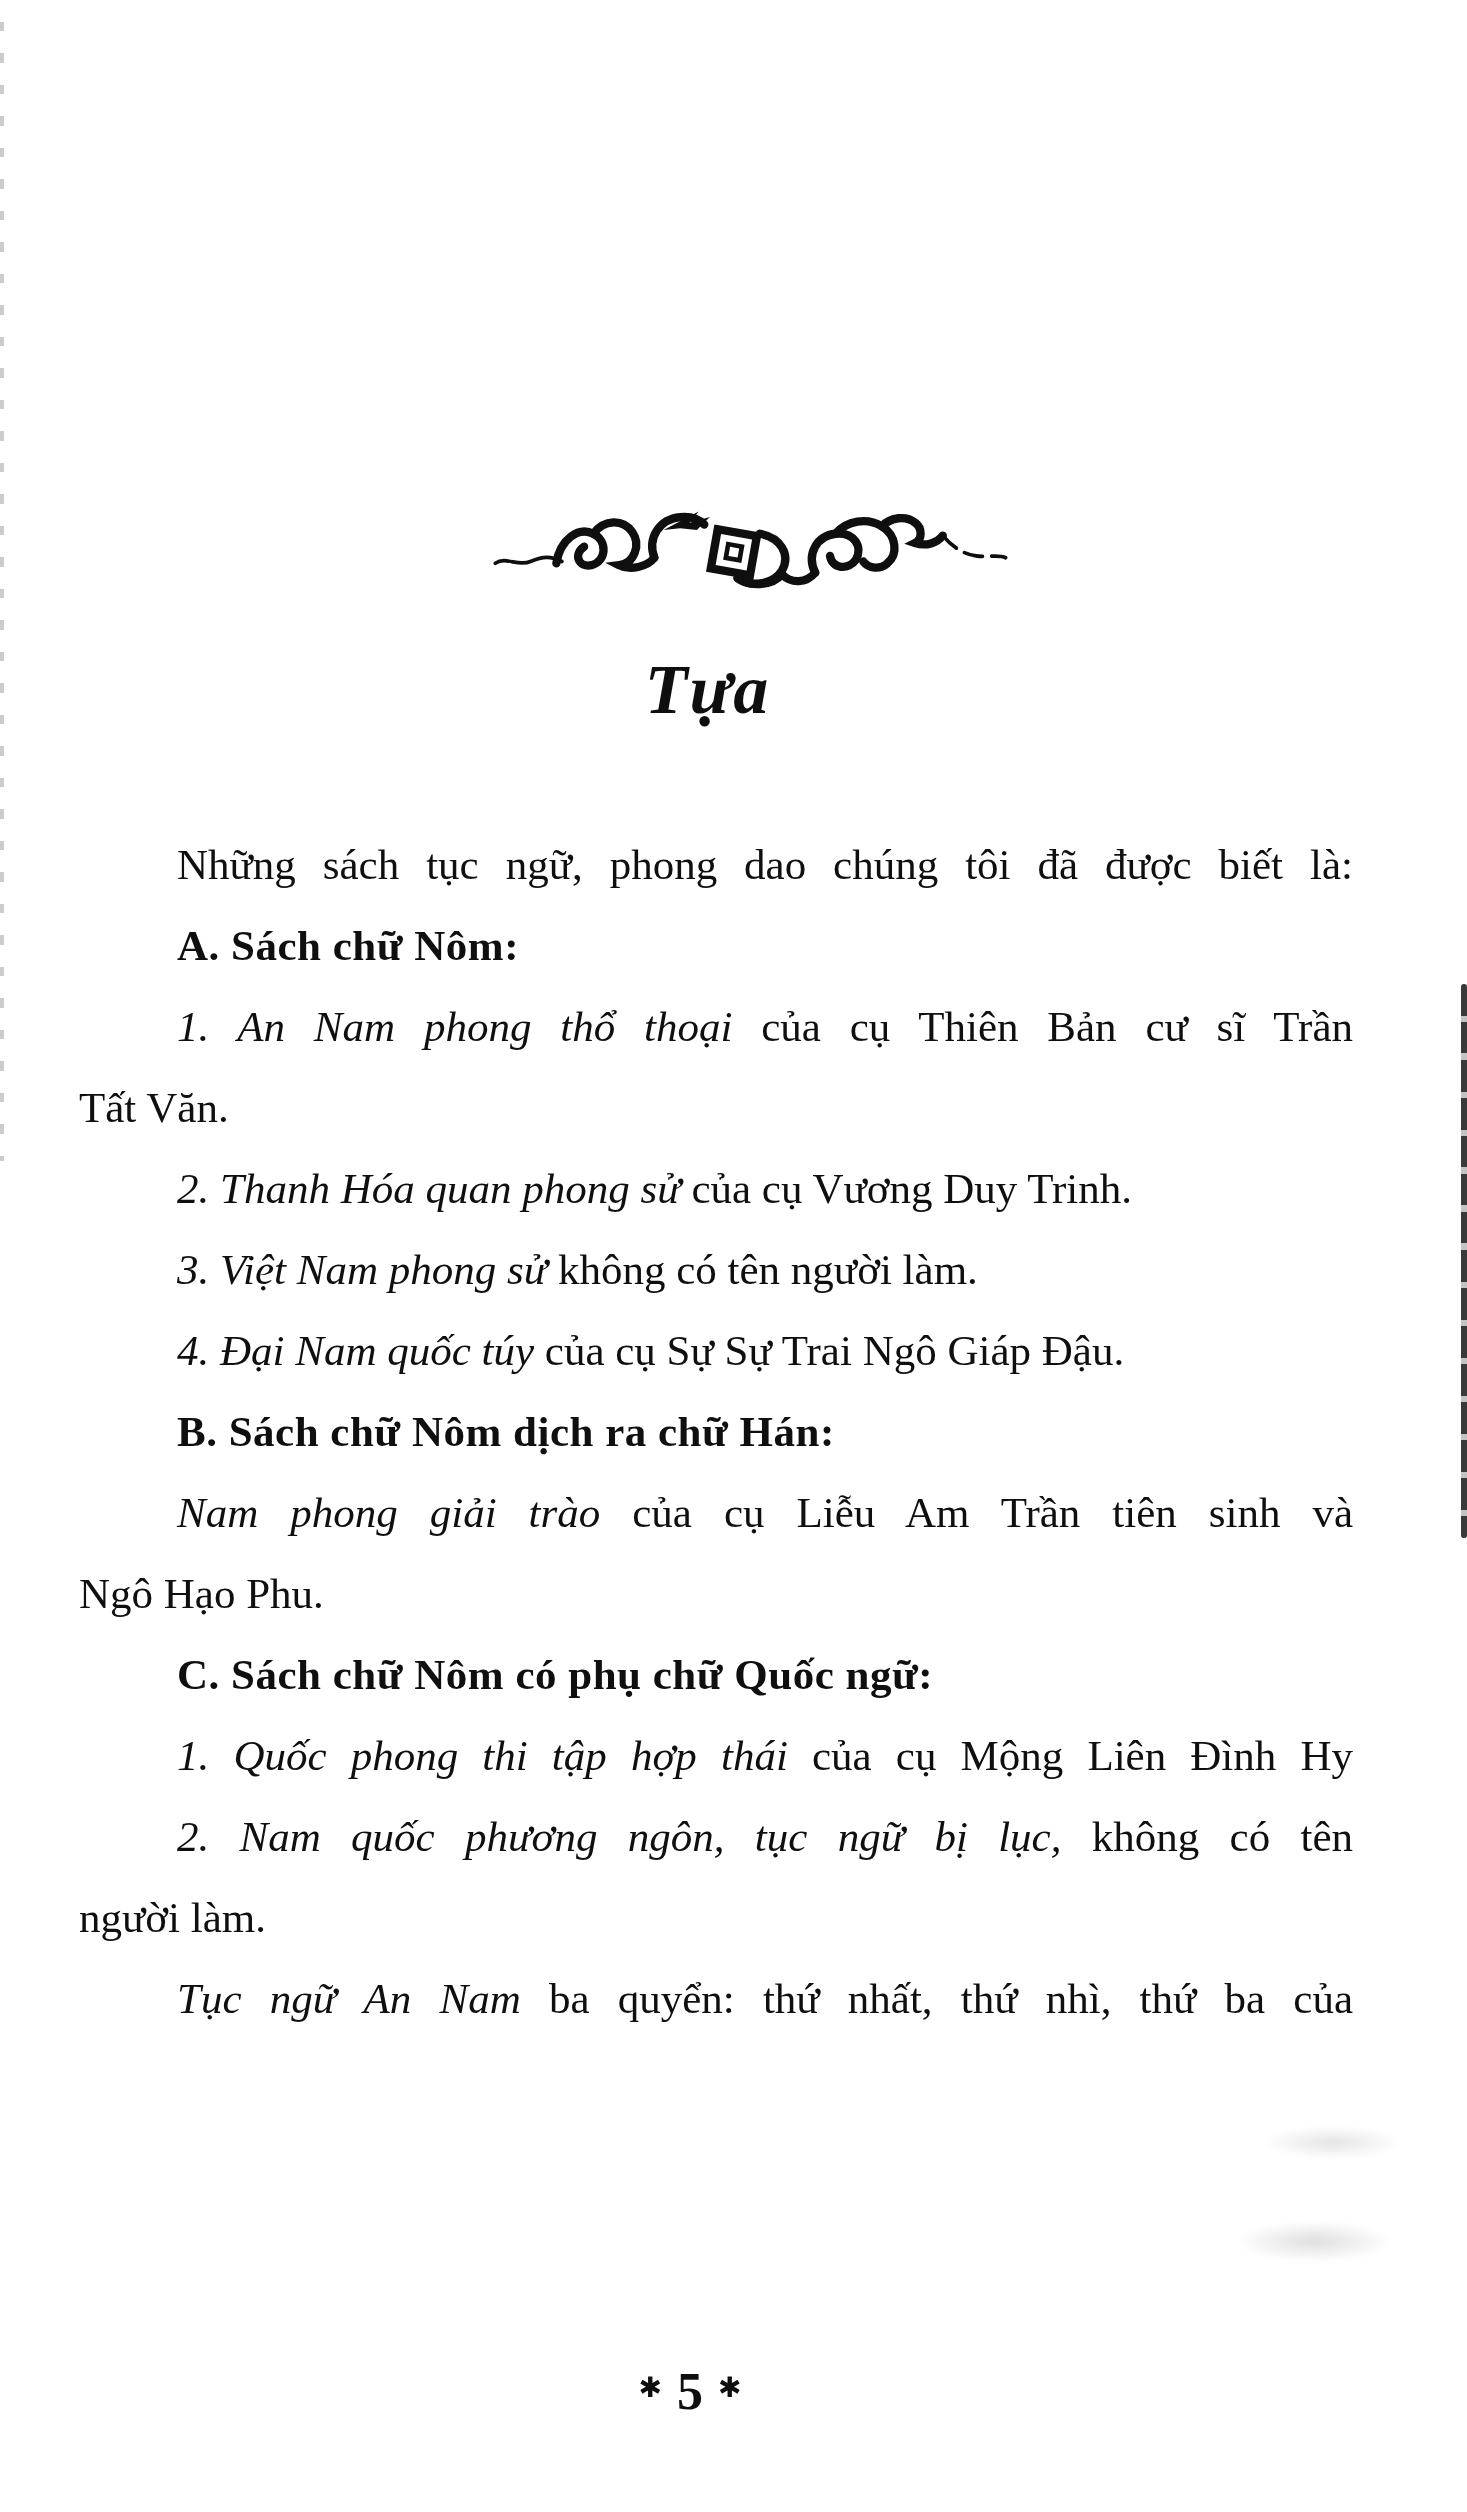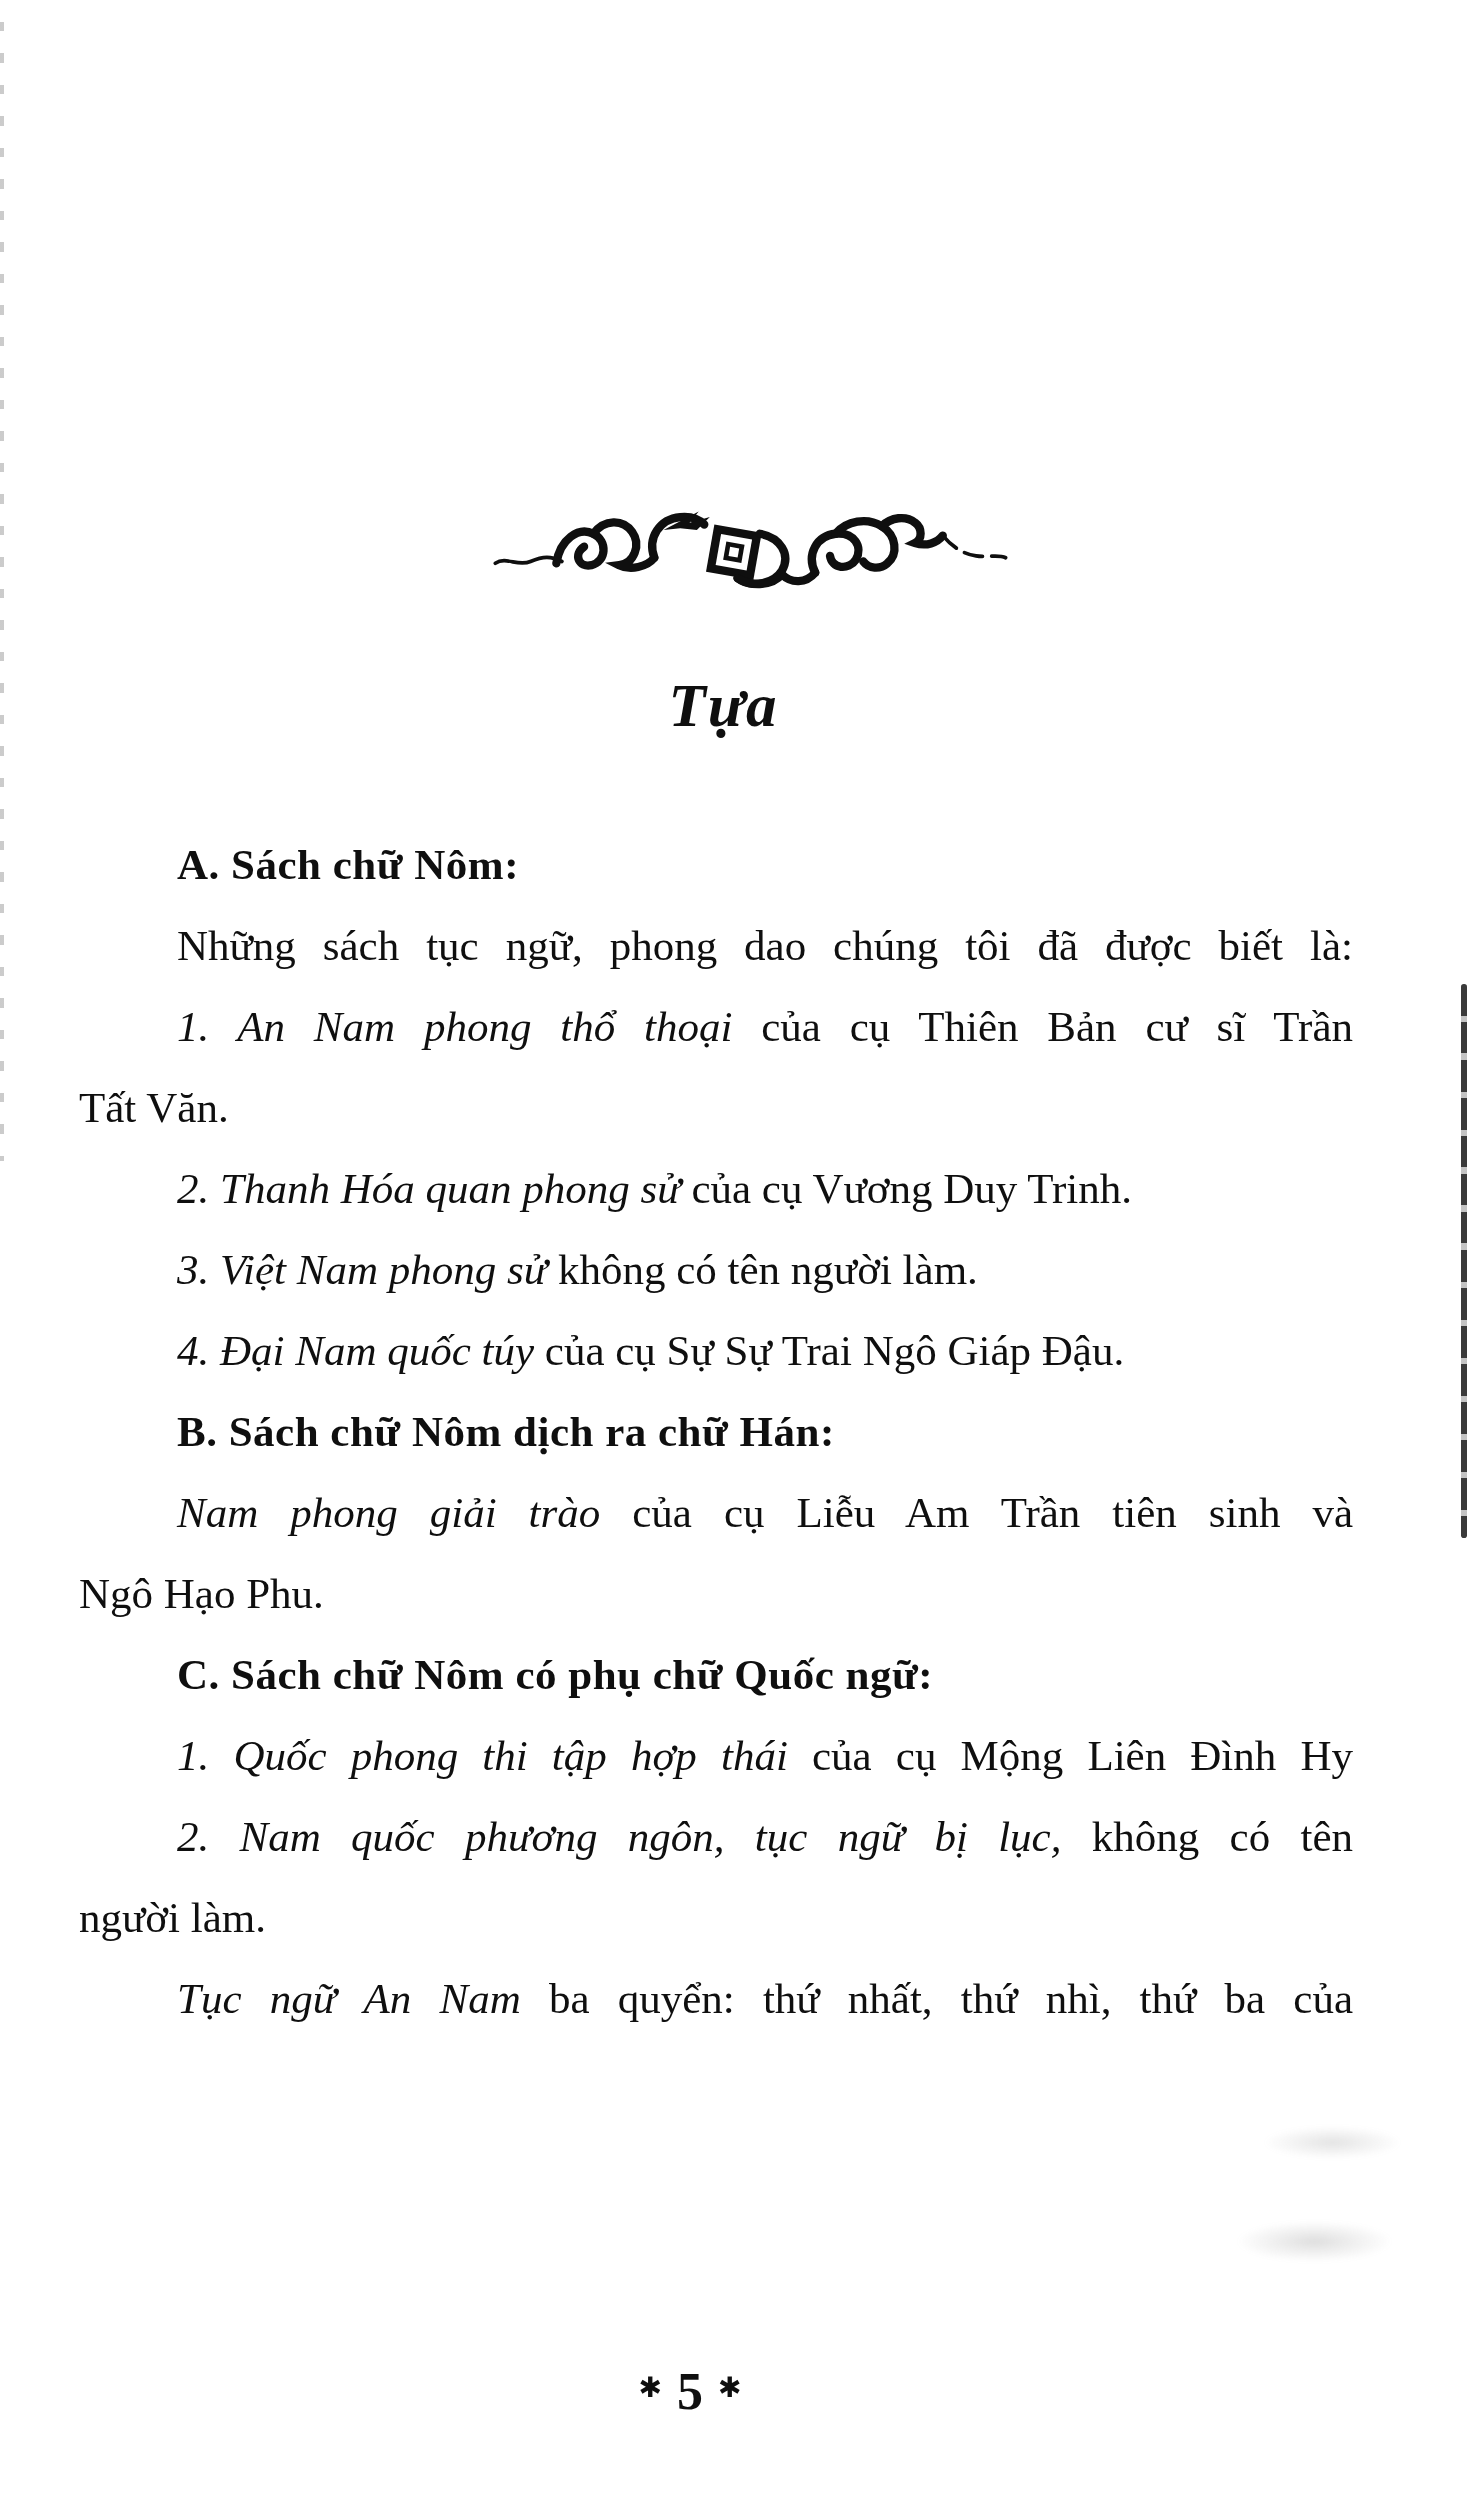--- a/index.html
+++ b/index.html
@@ -23,22 +23,22 @@
   .smudge.s2{right:74px;top:2221px;width:157px;height:41px;
     background:radial-gradient(ellipse at center, rgba(120,120,120,.24), rgba(120,120,120,0) 70%);}
   
   .ornament{position:absolute;left:491px;top:506px;width:519px;height:98px;color:#0f0f0f;}
   .ornament svg{width:100%;height:100%;display:block;}
   .ornament .thick{fill:none;stroke:currentColor;stroke-width:9;stroke-linecap:round;}
   .ornament .hair{fill:none;stroke:currentColor;stroke-width:4;stroke-linecap:round;}
   .ornament .fillshape{fill:currentColor;stroke:none;}
   
   .title{
-    position:absolute;left:0;top:630px;width:1415px;margin:16px;
-    text-align:center;font-size:61px;line-height:120px;
+    position:absolute;left:0;top:630px;width:1415px;margin:0;
+    text-align:center;font-size:70px;line-height:120px;
     font-style:italic;font-weight:bold;letter-spacing:1.9px;
   }
   
   .text-block{
     position:absolute;left:79px;top:824px;width:1274px;
     font-size:43px;
   }
   .line{height:81px;line-height:81px;}
   .line.indent{padding-left:98px;}
   .line.justify{text-align:justify;text-align-last:justify;}
@@ -77,22 +77,22 @@
     <path class="thick" d="M350 72 C 340 52, 352 32, 372 30 C 392 28, 402 44, 394 58 C 386 70, 368 68, 366 54"></path>
     <path class="thick" d="M372 30 C 384 16, 406 12, 422 22 C 438 32, 440 52, 428 62 C 420 69, 408 68, 402 60"></path>
     <path class="thick" d="M422 22 C 432 12, 448 10, 458 18 C 466 24, 466 36, 458 40 C 470 44, 482 40, 488 32"></path>
     <path class="hair" d="M488 32 C 498 44, 510 52, 524 54 C 536 56, 548 52, 556 56" stroke-dasharray="20 10"></path>
   </svg>
 </div>
 
 <h1 class="title">Tựa</h1>
 
 <div class="text-block">
+    <div class="line justify indent"><span class="seg-r">Những sách tục ngữ, phong dao chúng tôi đã được biết là:</span></div>
     <div class="line left indent"><span class="seg-b">A. Sách chữ Nôm:</span></div>
-    <div class="line justify indent"><span class="seg-r">Những sách tục ngữ, phong dao chúng tôi đã được biết là:</span></div>
     <div class="line justify indent"><span class="seg-i">1. An Nam phong thổ thoại</span><span class="seg-r"> của cụ Thiên Bản cư sĩ Trần</span></div>
     <div class="line left"><span class="seg-r">Tất Văn.</span></div>
     <div class="line left indent"><span class="seg-i">2. Thanh Hóa quan phong sử</span><span class="seg-r"> của cụ Vương Duy Trinh.</span></div>
     <div class="line left indent"><span class="seg-i">3. Việt Nam phong sử</span><span class="seg-r"> không có tên người làm.</span></div>
     <div class="line left indent"><span class="seg-i">4. Đại Nam quốc túy</span><span class="seg-r"> của cụ Sự Sự Trai Ngô Giáp Đậu.</span></div>
     <div class="line left indent"><span class="seg-b">B. Sách chữ Nôm dịch ra chữ Hán:</span></div>
     <div class="line justify indent"><span class="seg-i">Nam phong giải trào</span><span class="seg-r"> của cụ Liễu Am Trần tiên sinh và</span></div>
     <div class="line left"><span class="seg-r">Ngô Hạo Phu.</span></div>
     <div class="line left indent"><span class="seg-b">C. Sách chữ Nôm có phụ chữ Quốc ngữ:</span></div>
     <div class="line justify indent"><span class="seg-i">1. Quốc phong thi tập hợp thái</span><span class="seg-r"> của cụ Mộng Liên Đình Hy</span></div>

